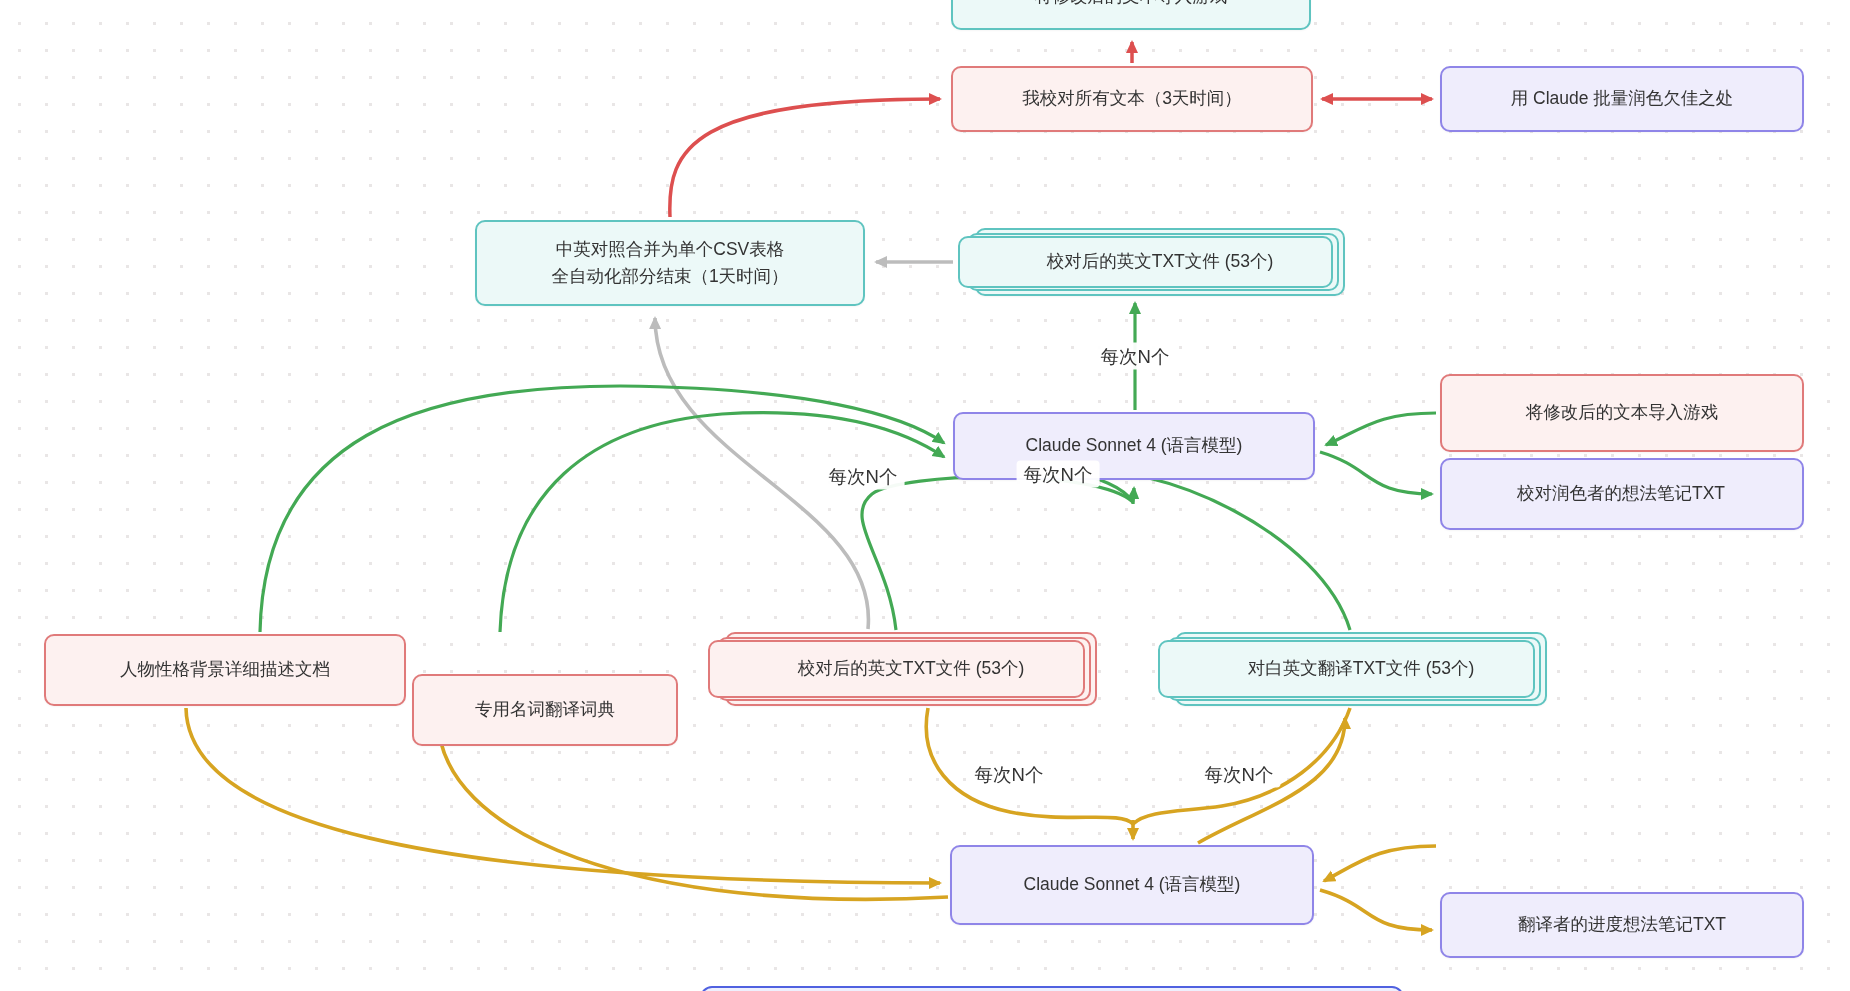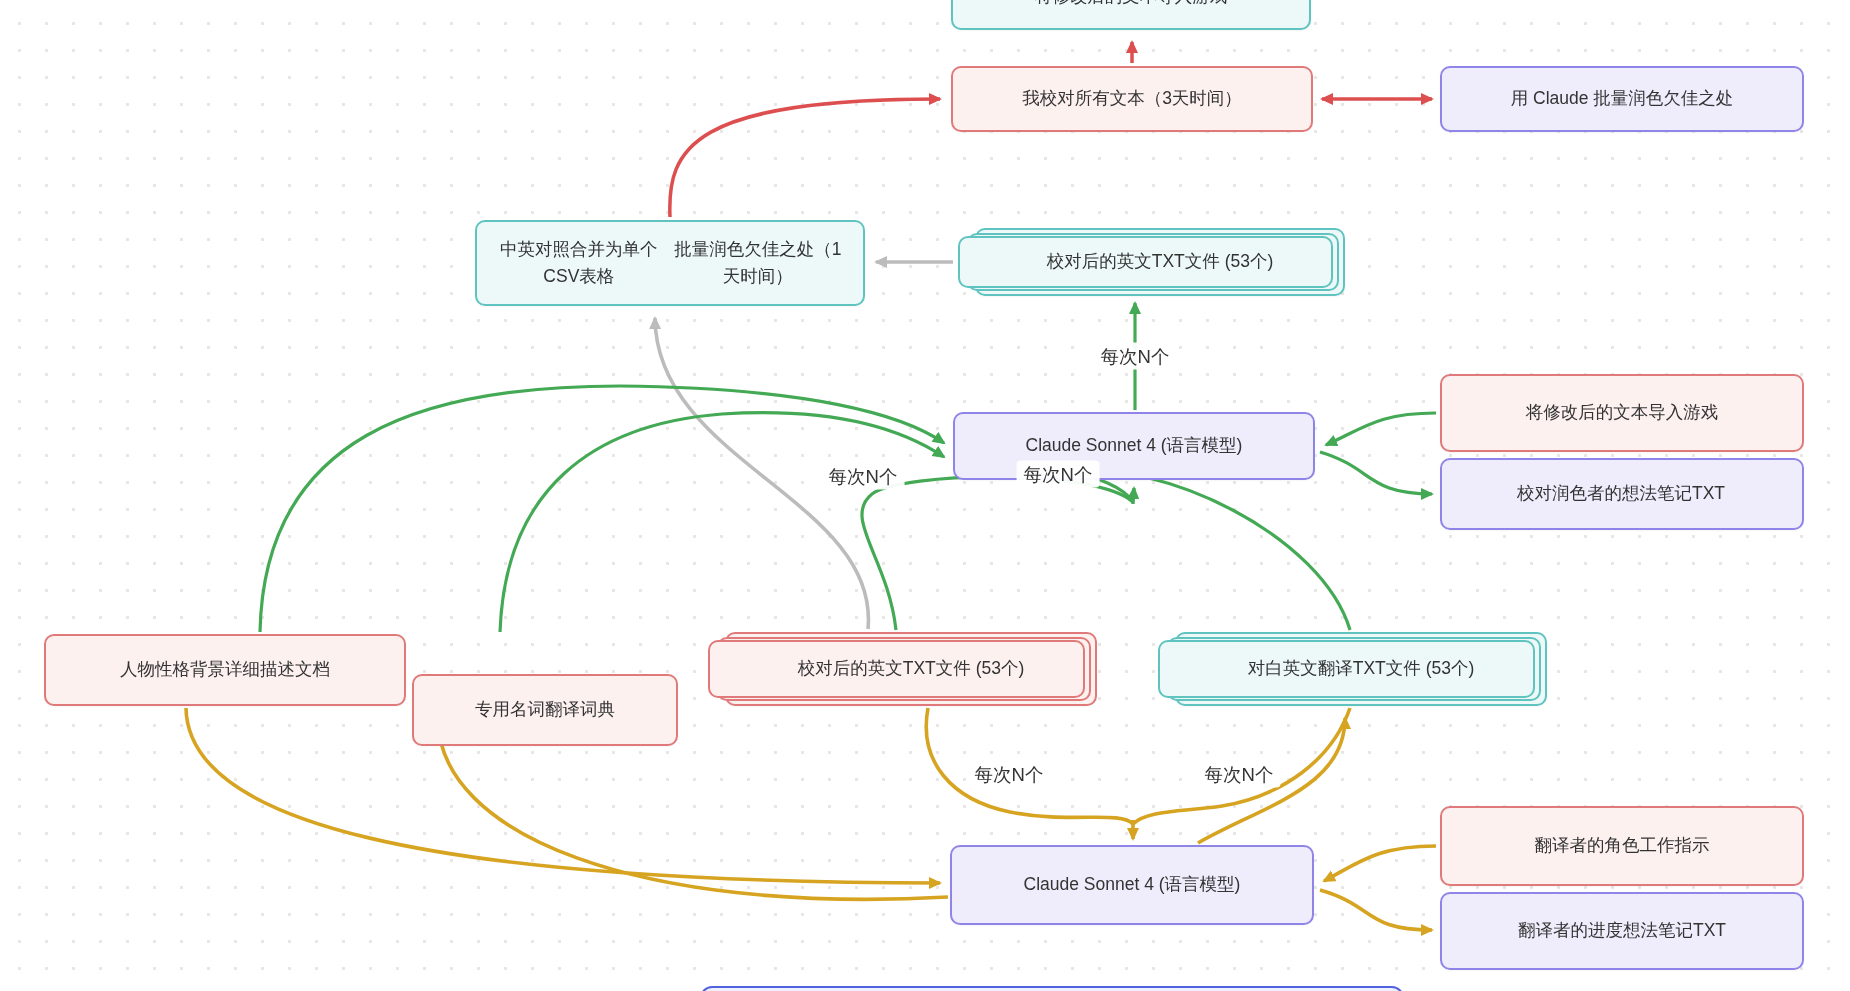--- a/index.html
+++ b/index.html
@@ -105,23 +105,23 @@
   </div>
 
   <div class="node pink" style="left:951px;top:66px;width:362px;height:66px;">
     <span>我校对所有文本（3天时间）</span>
   </div>
 
   <div class="node purple" style="left:1440px;top:66px;width:364px;height:66px;">
     <span>用 Claude 批量润色欠佳之处</span>
   </div>
 
-  <div class="node teal" style="left:475px;top:220px;width:390px;height:86px;flex-direction:row;">
+  <div class="node teal" style="left:475px;top:220px;width:390px;height:86px;flex-direction:column;">
     <span style="display:block">中英对照合并为单个CSV表格</span>
-    <span style="display:block">批量润色欠佳之处（1天时间）</span>
+    <span style="display:block">全自动化部分结束（1天时间）</span>
   </div>
 
   <div class="node teal stacked" style="left:975px;top:228px;width:370px;height:68px;">
     <span>校对后的英文TXT文件 (53个)</span>
   </div>
 
   <div class="node purple" style="left:953px;top:412px;width:362px;height:68px;">
     <span>Claude Sonnet 4 (语言模型)</span>
   </div>
 
@@ -146,25 +146,22 @@
   </div>
 
   <div class="node teal stacked" style="left:1175px;top:632px;width:372px;height:74px;">
     <span>对白英文翻译TXT文件 (53个)</span>
   </div>
 
   <div class="node purple" style="left:950px;top:845px;width:364px;height:80px;">
     <span>Claude Sonnet 4 (语言模型)</span>
   </div>
 
-  <div class="node pink" style="left:1440px;top:806px;width:364px;height:80px;">
-    <span>翻译者的角色工作指示</span>
-  </div>
 
-  <div class="node purple" style="left:1440px;top:892px;width:364px;height:78px;">
+  <div class="node purple" style="left:1440px;top:892px;width:364px;height:66px;">
     <span>翻译者的进度想法笔记TXT</span>
   </div>
 
   <div class="node blue-peek" style="left:700px;top:986px;width:704px;height:30px;"></div>
 
   <div class="edge-label" style="left:1135px;top:356px;">每次N个</div>
   <div class="edge-label" style="left:863px;top:476px;">每次N个</div>
   <div class="edge-label" style="left:1058px;top:474px;">每次N个</div>
   <div class="edge-label" style="left:1009px;top:774px;">每次N个</div>
   <div class="edge-label" style="left:1239px;top:774px;">每次N个</div>

